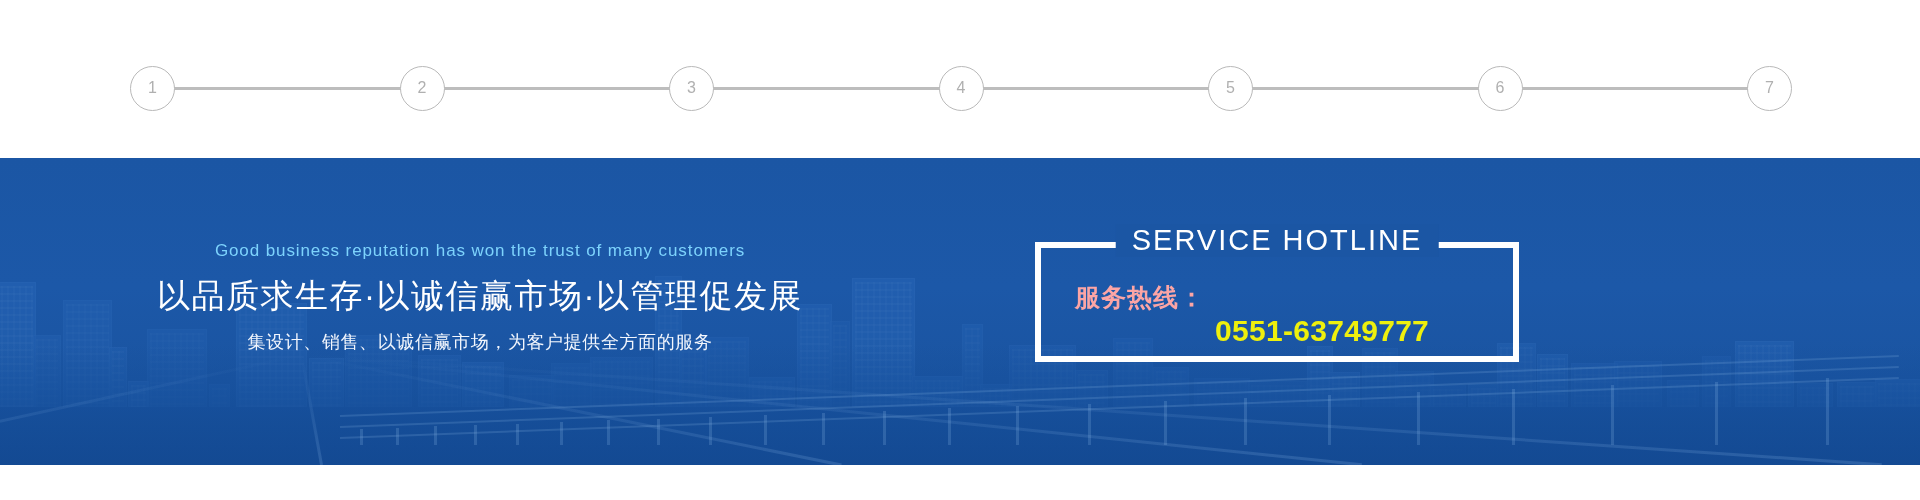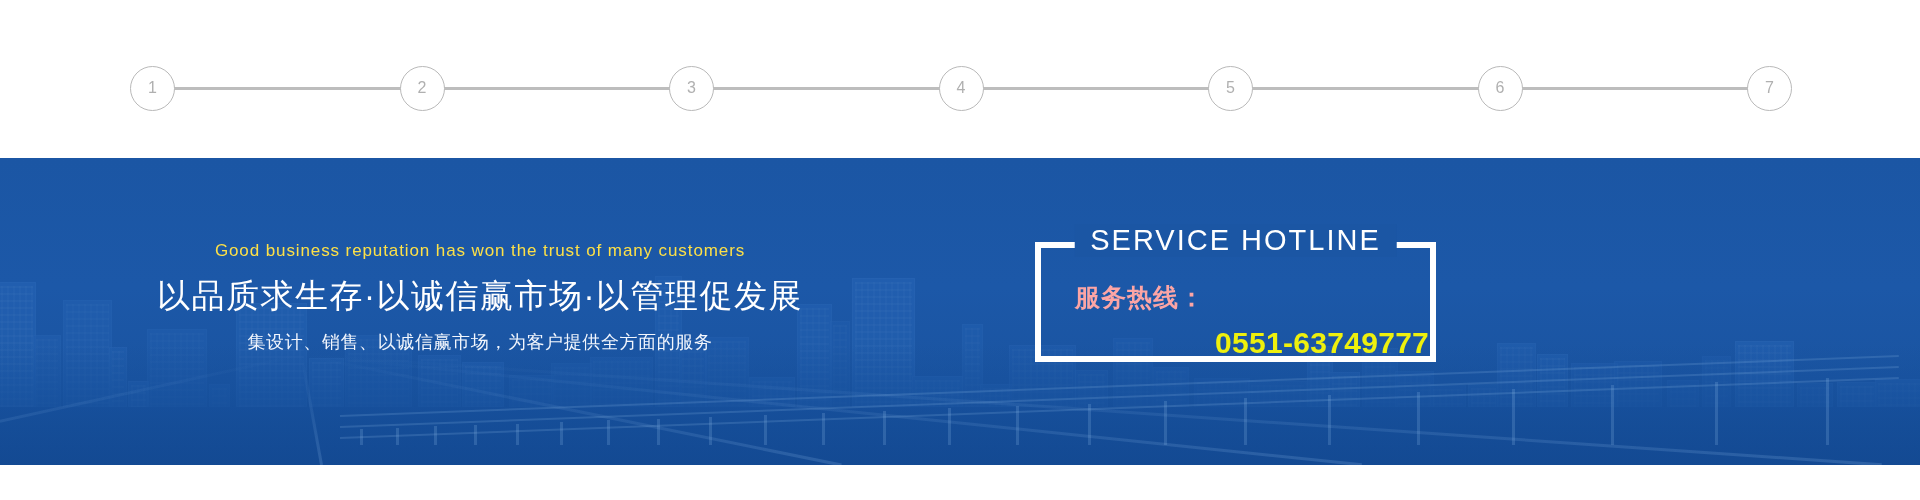--- a/index.html
+++ b/index.html
@@ -79,37 +79,37 @@
   }
 
   
   .slogan {
     position:absolute; left:0; top:84px; width:960px;
     text-align:center; color:#ffffff;
     -webkit-font-smoothing:antialiased;
   }
   .slogan-en {
     font-size:17px; letter-spacing:.9px; font-weight:400;
-    color:#fde047; white-space:nowrap; line-height:1;
+    color:#7dd3fc; white-space:nowrap; line-height:1;
   }
   .slogan-cn {
     margin-top:19px;
     font-size:33px; font-weight:400; letter-spacing:1.5px;
     color:#ffffff; white-space:nowrap; line-height:1.12;
   }
   .slogan-sub {
     margin-top:18px;
     font-size:18px; font-weight:400; letter-spacing:.6px;
     color:#f2f6fd; white-space:nowrap; line-height:1;
   }
 
   
   .hotline {
     position:absolute; left:1035px; top:84px;
-    width:401px; height:120px;
+    width:484px; height:120px;
     border:6px solid #ffffff;
   }
   .hotline-title {
     position:absolute; left:50%; top:-24px; transform:translateX(-50%);
     background:#1b56a4; padding:0 16px;
     color:#ffffff; font-size:29px; letter-spacing:2px;
     white-space:nowrap; line-height:1.15;
     font-weight:400;
   }
   .hotline-rows {
@@ -120,21 +120,21 @@
     display:flex; align-items:baseline; white-space:nowrap;
     line-height:1.22;
   }
   .hotline-label {
     color:#fca5a5; font-size:25px; font-weight:bold; letter-spacing:1px;
     min-width:140px;
   }
   .hotline-number {
     color:#eef00d; font-size:30px; font-weight:bold; letter-spacing:.3px;
   }
-  .hotline-row.second { justify-content:flex-start; padding-left:140px;margin-top:12px; }
+  .hotline-row.second { justify-content:flex-start; padding-left:140px; }
 
   
   .bottom-strip {
     position:absolute; left:0; top:465px; width:1920px; height:35px; background:#ffffff;
   }
 </style>
 </head>
 <body>
 
 <div id="page">

